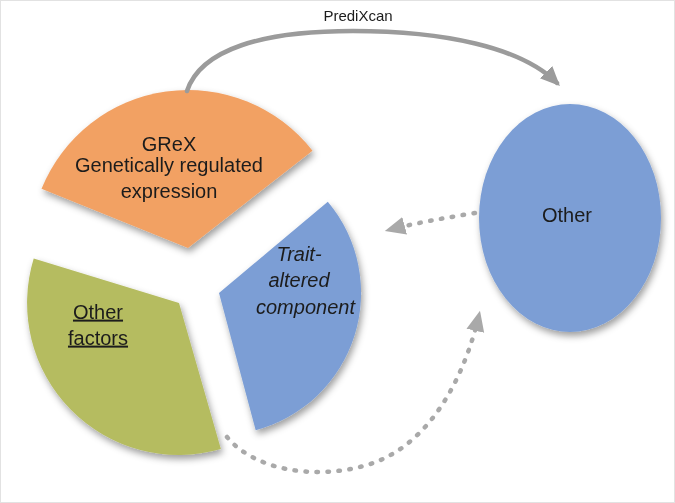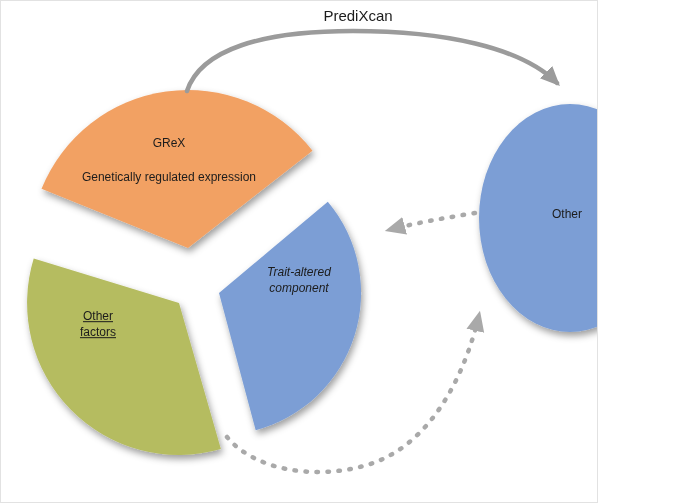--- a/index.html
+++ b/index.html
@@ -3,38 +3,38 @@
 <meta charset="utf-8">
 <style>
   html, body {
     margin: 0;
     padding: 0;
     background: #ffffff;
     font-family: "Liberation Sans", sans-serif;
   }
   .figure {
     position: relative;
-    width: 598px;
+    width: 675px;
     height: 503px;
     background: #ffffff;
     border: 1px solid #e2e2e2;
     box-sizing: border-box;
     overflow: hidden;
   }
   .figure svg {
     position: absolute;
     left: 0;
     top: 0;
   }
   .lbl {
     position: absolute;
     transform: translate(-50%, -50%);
     text-align: center;
     color: #1c1c1c;
-    font-size: 12px;
+    font-size: 20px;
     line-height: 1.32;
     white-space: normal;
   }
   .lbl-top, .lbl-bottom { font-size: 15px; }
   .lbl-grex-sub { width: 190px; }
   .lbl-other { width: 62px; text-decoration: underline; }
   .lbl-trait-altered { width: 86px; }
 </style>
 </head>
 <body>

